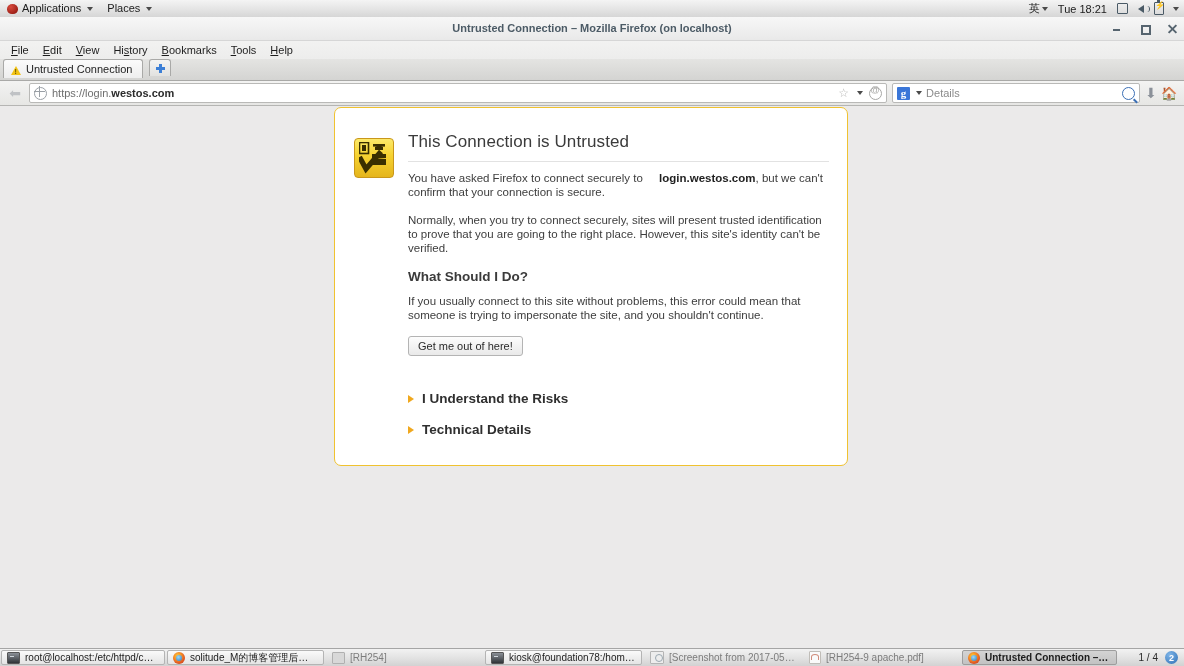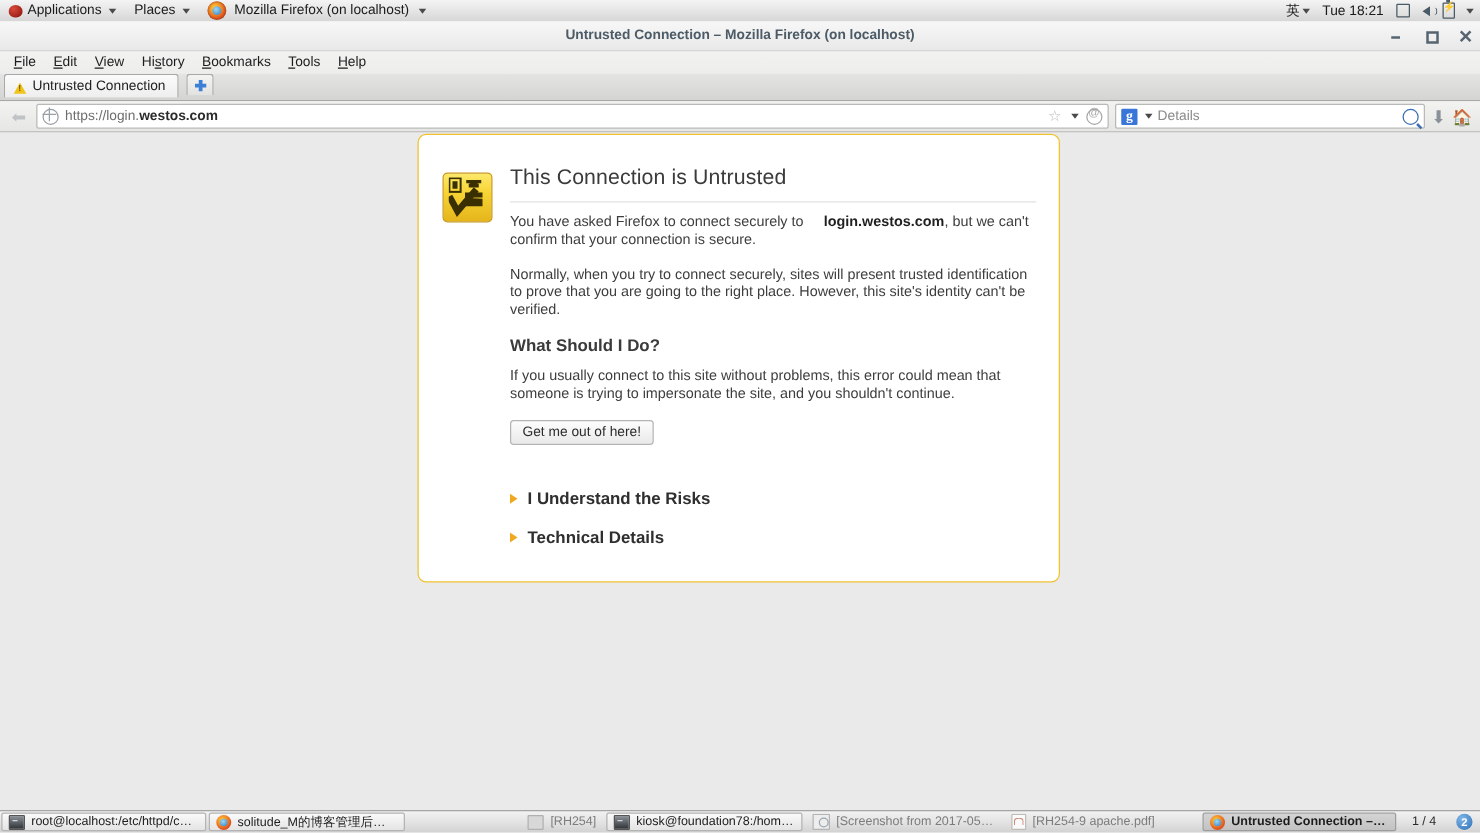--- a/index.html
+++ b/index.html
@@ -307,45 +307,40 @@
     border:1.5px solid #9aa7b0;
   }
   .ico-pdf {
     width: 10px; height: 11px; flex: none; border: 1px solid #c0bdb8;
     background:#fafafa; border-radius:1px; position:relative;
   }
   .ico-pdf:after{
     content:""; position:absolute; left:1px; top:2px; width:6px; height:5px;
     border-radius:50% 50% 0 0; border:1.2px solid #d08b7a; border-bottom:none;
   }
-  #tb-right { margin-left: auto; display: flex; align-items: center; gap: 16px; padding-right: 6px; }
+  #tb-right { margin-left: auto; display: flex; align-items: center; gap: 7px; padding-right: 6px; }
   #workspace-indicator { font-size: 10px; color: #2a2a2a; }
   #ws-badge {
     width: 13px; height: 13px; border-radius: 50%;
     background: radial-gradient(circle at 35% 30%, #7fb5e8, #2d6fb5);
     color: #fff; font-size: 9px; font-weight: bold;
     display: flex; align-items: center; justify-content: center;
   }
 </style>
 </head>
 <body>
 
 <div id="top-panel">
   <div class="panel-menu">
     <span class="redhat-dot"></span>
     <span>Applications</span>
     <span class="caret-down"></span>
   </div>
   <div class="panel-menu">
     <span>Places</span>
-    <span class="caret-down"></span>
-  </div>
-  <div class="panel-menu" style="gap:6px;">
-    <span class="ff-icon"></span>
-    <span>Mozilla Firefox (on localhost)</span>
     <span class="caret-down"></span>
   </div>
   <div id="panel-spacer"></div>
   <div class="tray-item">
     <span>英</span>
     <span class="caret-down"></span>
   </div>
   <div class="tray-item">
     <span>Tue 18:21</span>
   </div>
@@ -462,21 +457,21 @@
 
 <div id="taskbar">
   <div class="task-btn" style="width:164px;">
     <span class="ico-term"></span>
     <span class="tb-label">root@localhost:/etc/httpd/conf.d</span>
   </div>
   <div class="task-btn" style="width:157px;">
     <span class="ico-ff"></span>
     <span class="tb-label">solitude_M的博客管理后台-51CT...</span>
   </div>
-  <div class="task-btn inactive" style="width:157px;justify-content:flex-end;">
+  <div class="task-btn inactive" style="width:157px;">
     <span class="ico-gray"></span>
     <span class="tb-label">[RH254]</span>
   </div>
   <div class="task-btn" style="width:157px;">
     <span class="ico-term"></span>
     <span class="tb-label">kiosk@foundation78:/home/kiosk...</span>
   </div>
   <div class="task-btn inactive" style="width:157px;">
     <span class="ico-shot"></span>
     <span class="tb-label">[Screenshot from 2017-05-14 ...</span>

